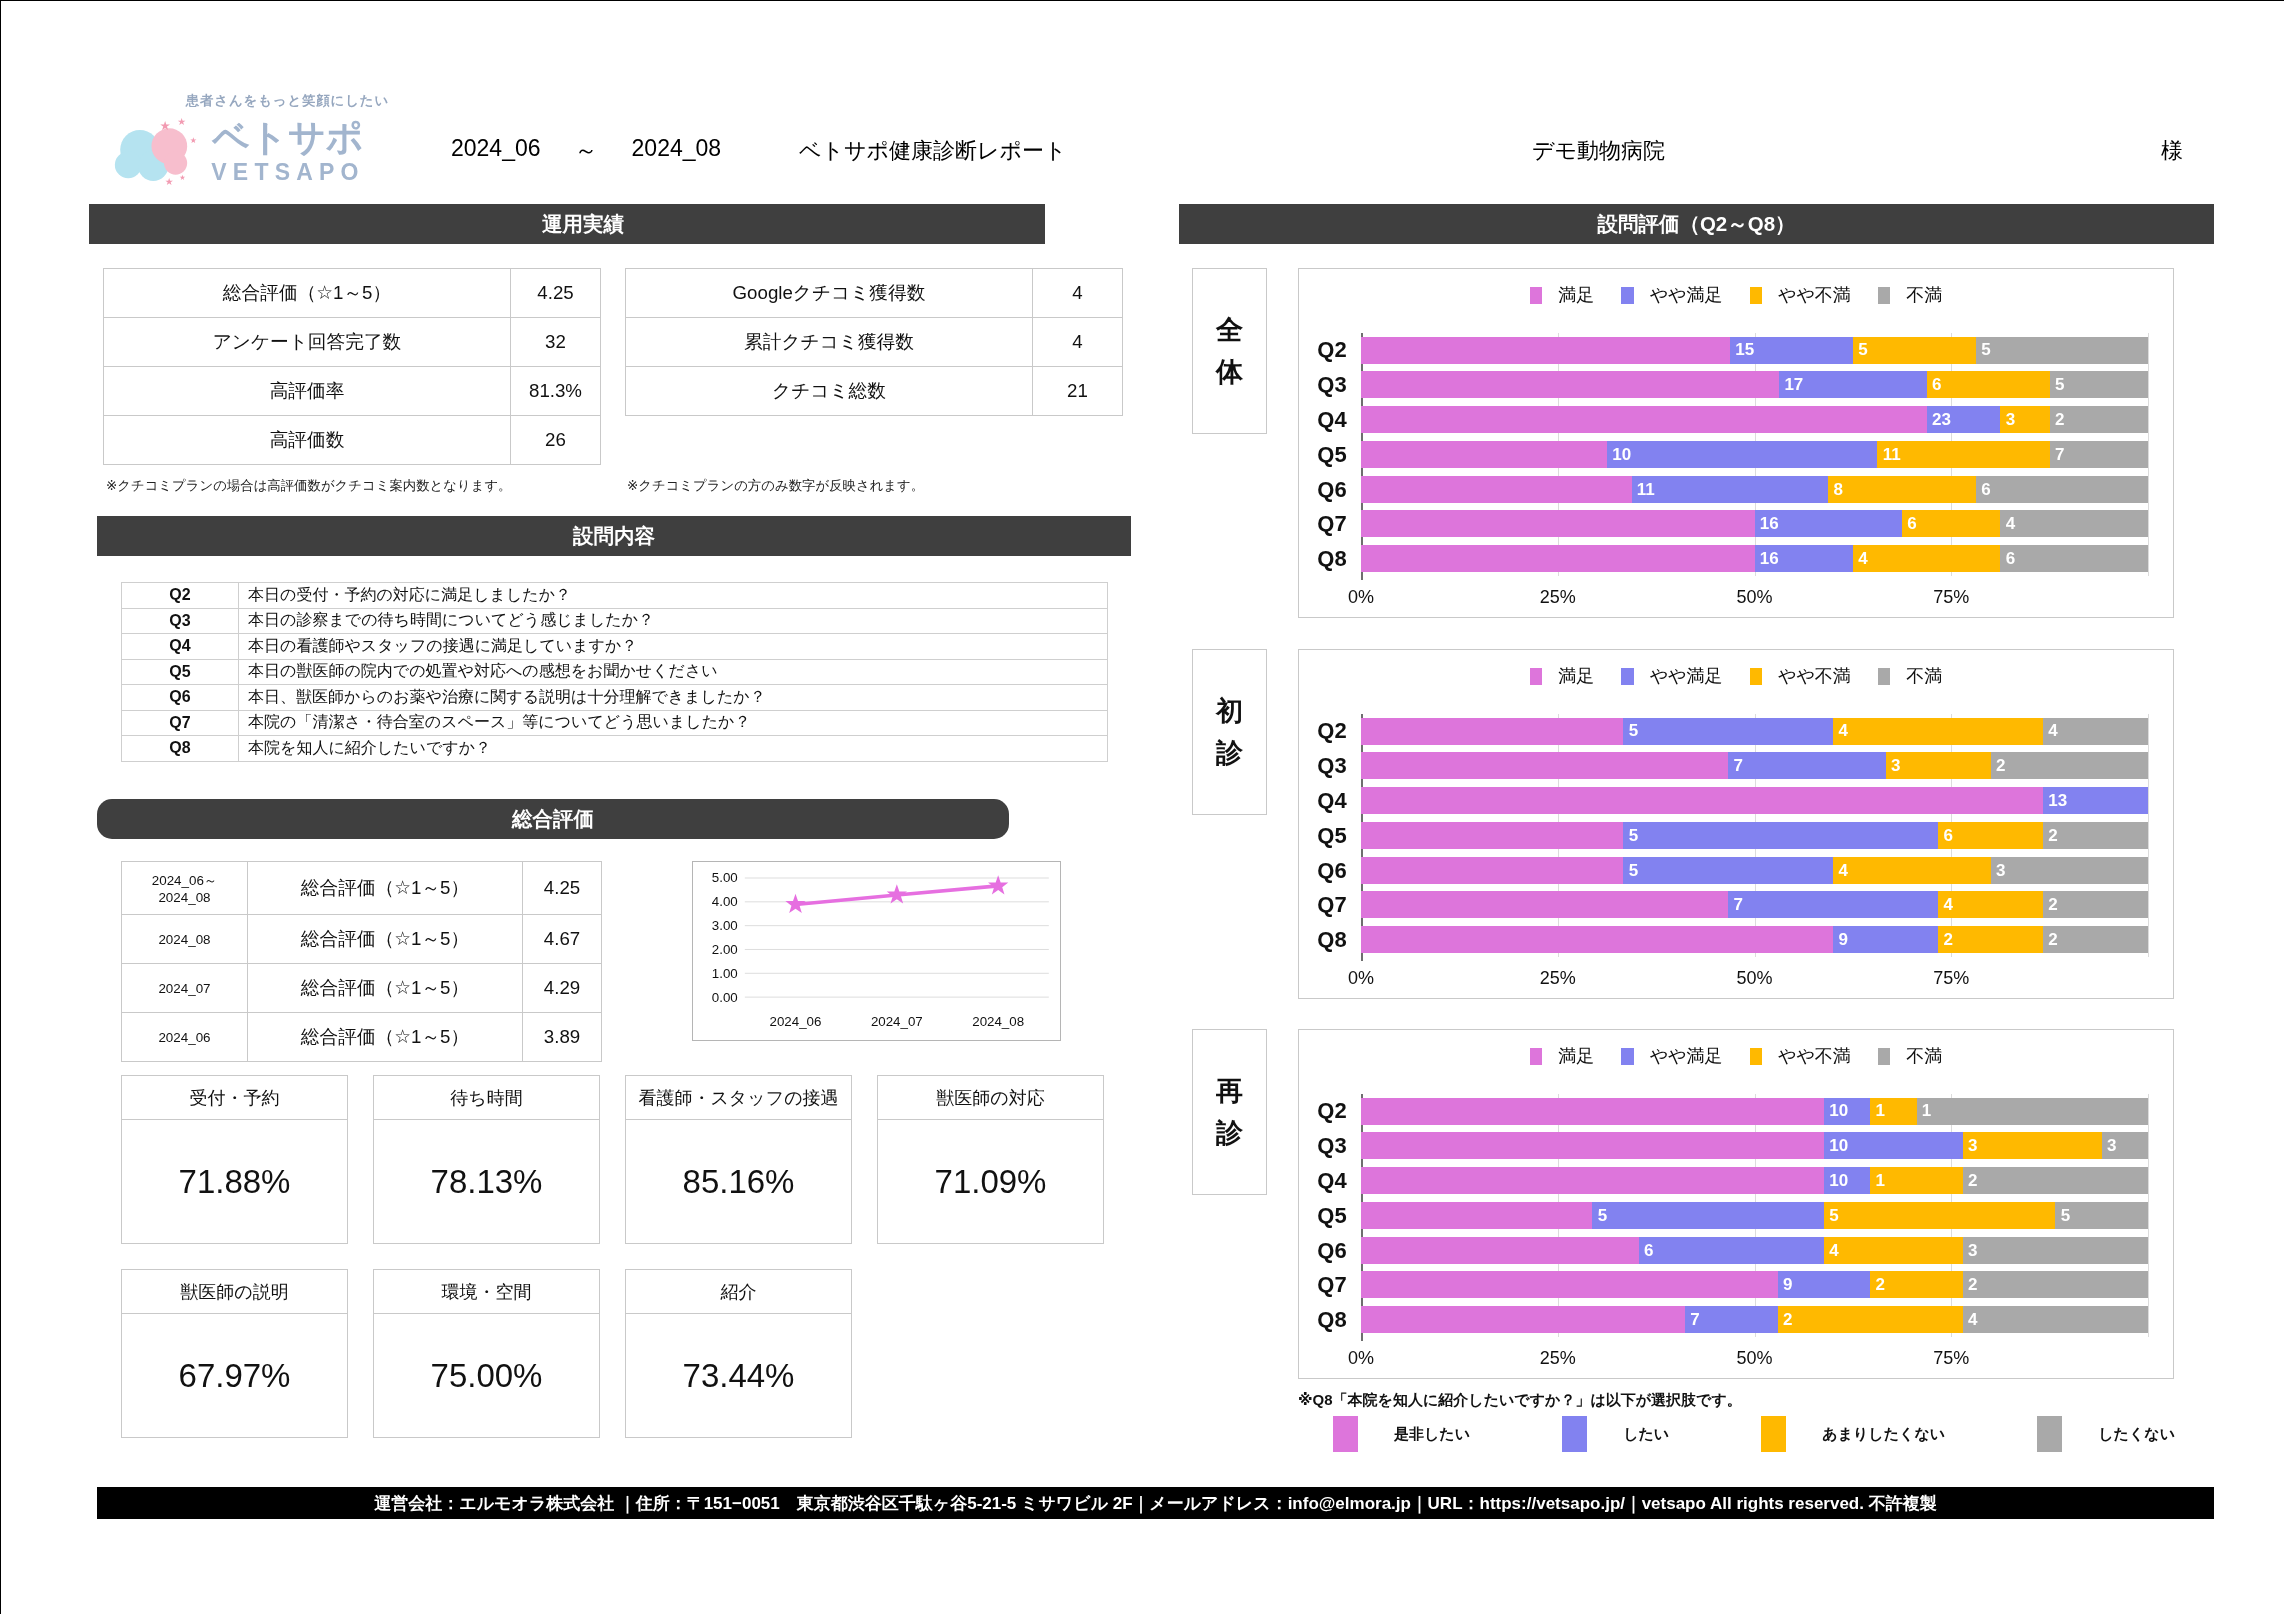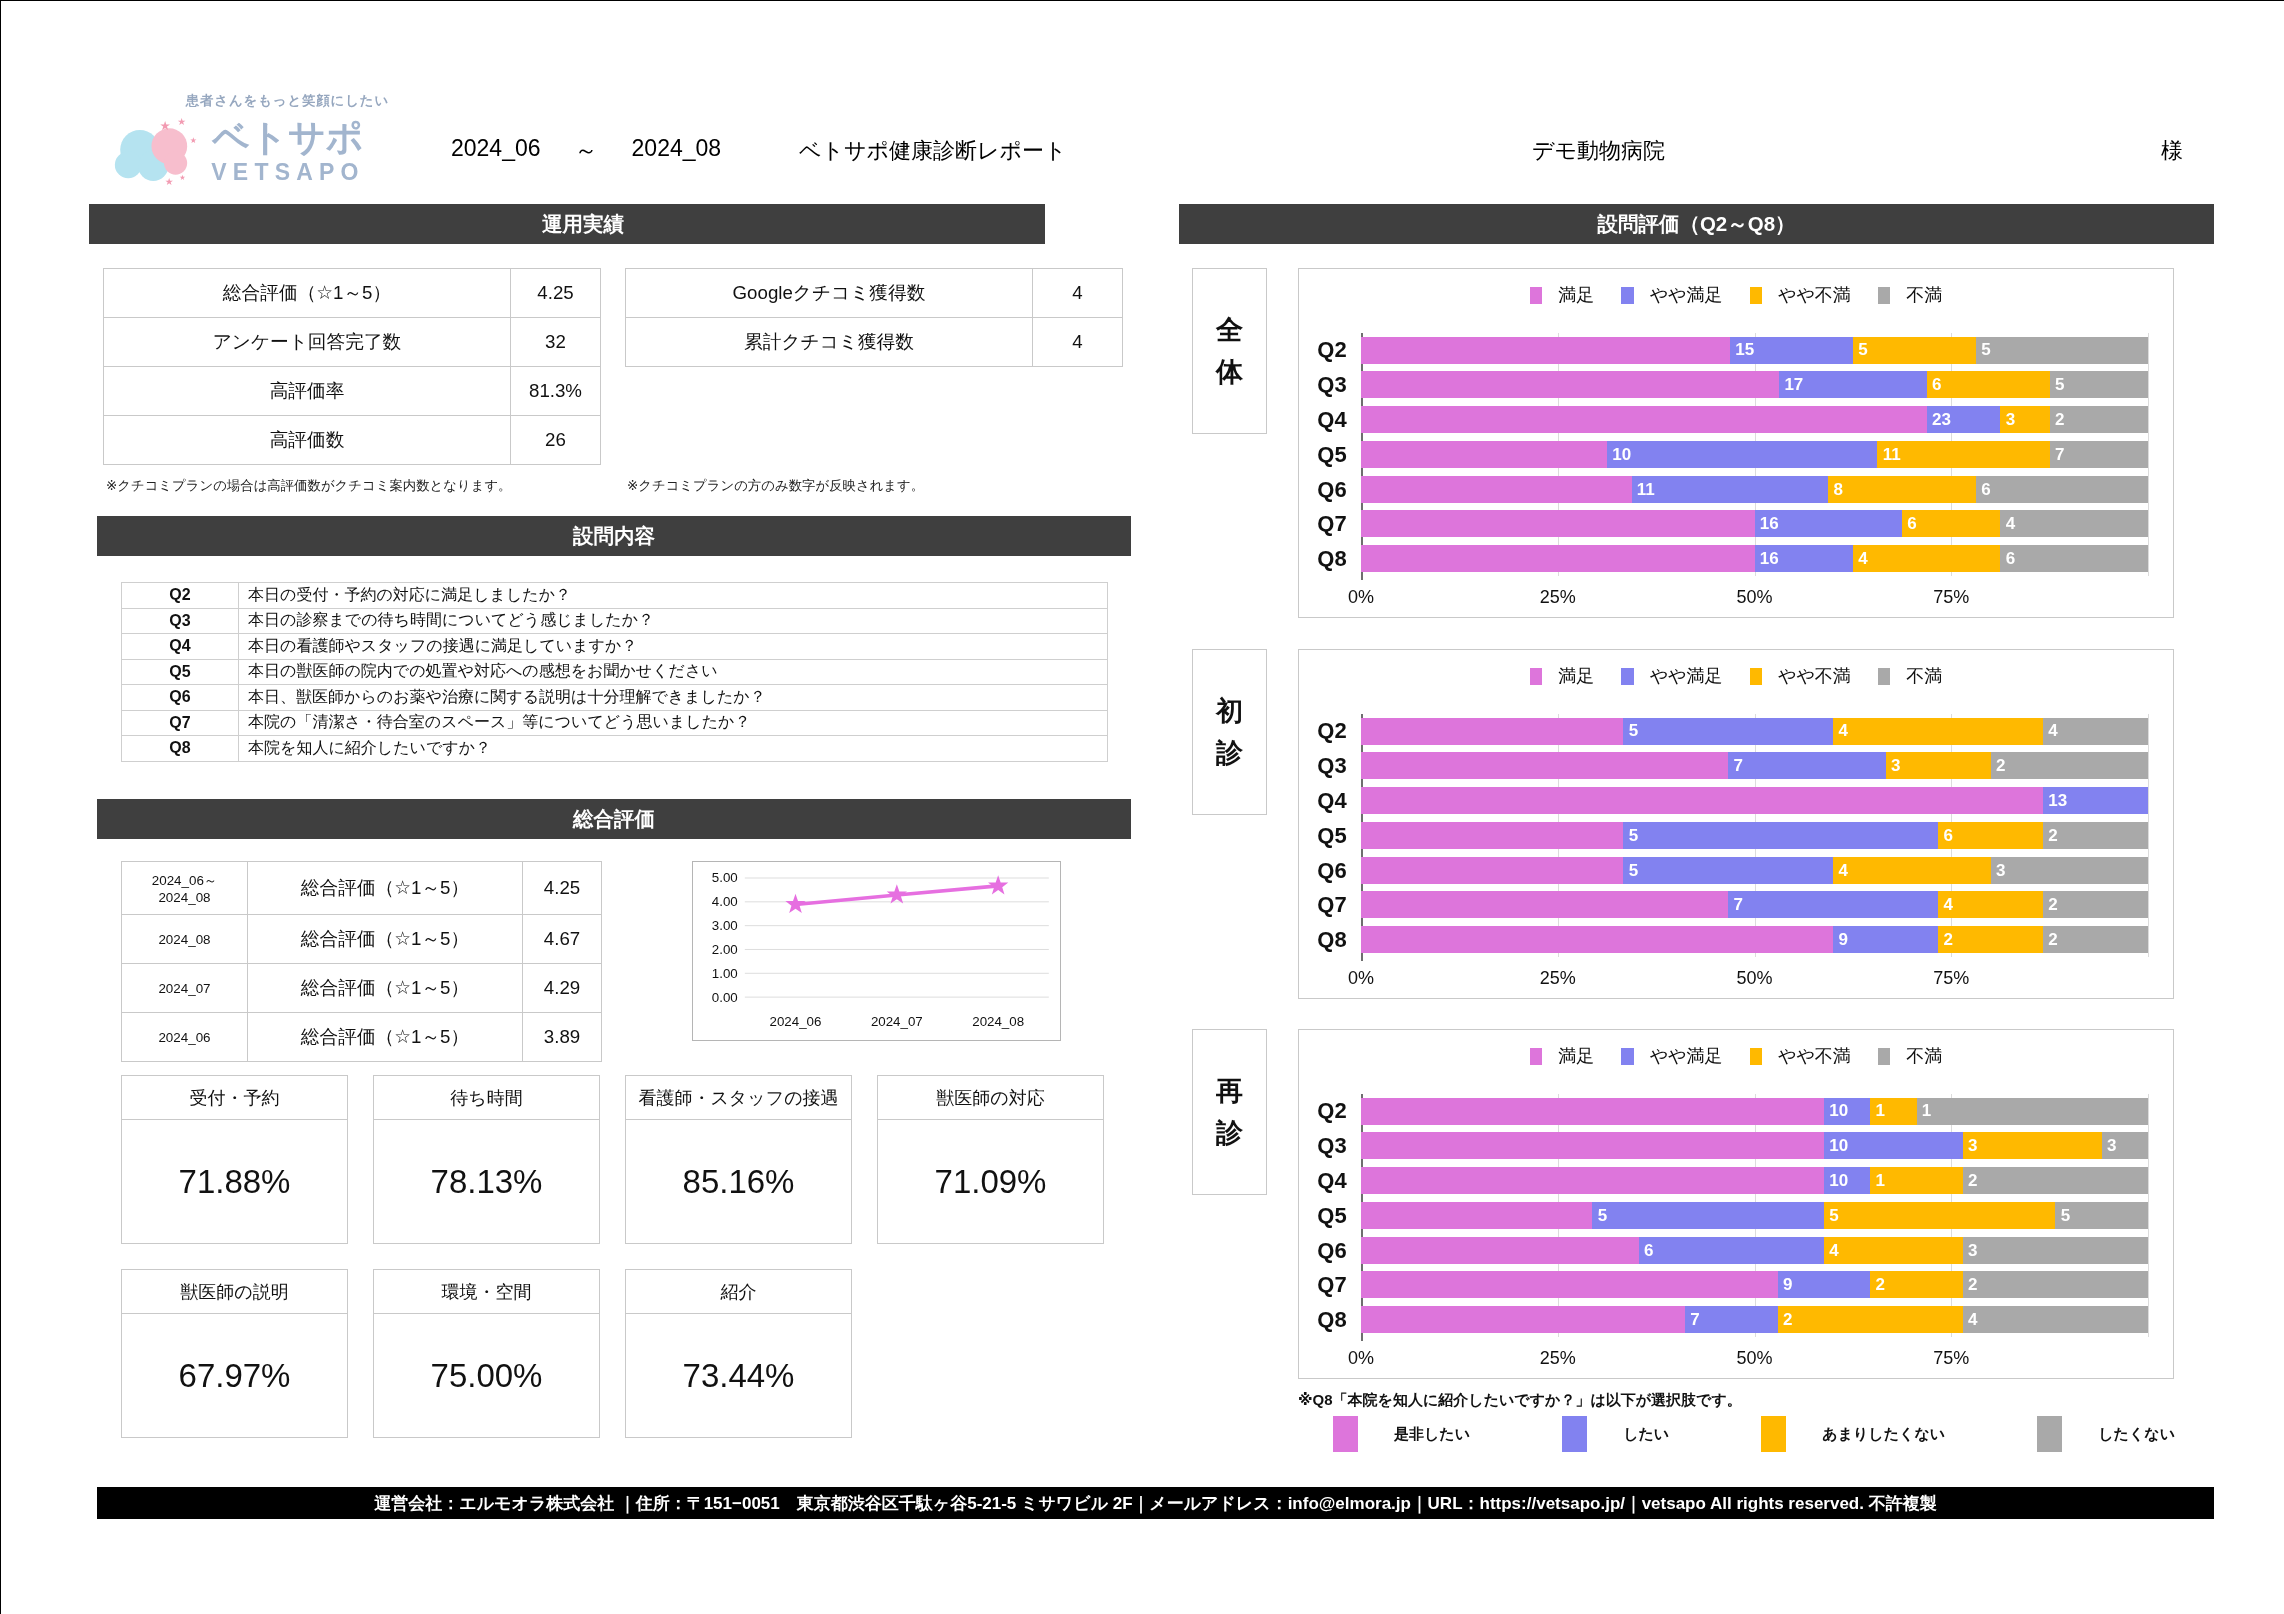--- a/index.html
+++ b/index.html
@@ -18,21 +18,21 @@
   .period{position:absolute;left:450px;top:134px;font-size:23px;display:flex;gap:34px;color:#000;}
   .report-title{position:absolute;left:798px;top:135px;font-size:22px;color:#000;}
   .clinic-name{position:absolute;left:1531px;top:135px;font-size:22px;color:#000;}
   .honorific{position:absolute;left:2160px;top:135px;font-size:22px;color:#000;}
   
   .section-bar{position:absolute;height:40px;color:#fff;font-size:20.5px;font-weight:bold;
     display:flex;align-items:center;justify-content:center;}
   .bar-operation{left:88px;top:203px;width:924px;padding-left:32px;}
   .bar-evaluation{left:1178px;top:203px;width:1035px;}
   .bar-questions{left:96px;top:515px;width:1034px;}
-  .bar-overall{left:96px;top:798px;width:1034px;}
+  .bar-overall{left:96px;top:798px;width:912px;border-radius:15px;}
   
   .stats-table{position:absolute;width:496px;border:0.9px solid #C9C9C9;background:#fff;}
   .stats-left{left:102px;top:267px;}
   .stats-right{left:624px;top:267px;}
   .stat-row{display:flex;height:48px;}
   .stat-row + .stat-row{border-top:0.9px solid #C9C9C9;}
   .stat-label{flex:1;display:flex;align-items:center;justify-content:center;font-size:18.7px;}
   .stat-value{width:89px;border-left:0.9px solid #C9C9C9;display:flex;align-items:center;justify-content:center;font-size:18.7px;}
   .note{position:absolute;font-size:13.4px;color:#222;}
   .note-left{left:105px;top:476px;}
@@ -152,20 +152,24 @@
       </div>
     </div>
   <div class="stats-table stats-right" id="stats-right">
       <div class="stat-row">
         <div class="stat-label">Googleクチコミ獲得数</div>
         <div class="stat-value">4</div>
       </div>
       <div class="stat-row">
         <div class="stat-label">累計クチコミ獲得数</div>
         <div class="stat-value">4</div>
+      </div>
+      <div class="stat-row">
+        <div class="stat-label">クチコミ総数</div>
+        <div class="stat-value">21</div>
       </div>
     </div>
   <div class="note note-left">※クチコミプランの場合は高評価数がクチコミ案内数となります。</div>
   <div class="note note-right">※クチコミプランの方のみ数字が反映されます。</div>
 
   <div class="questions-table" id="questions-table">
       <div class="q-row">
         <div class="q-id">Q2</div>
         <div class="q-text">本日の受付・予約の対応に満足しましたか？</div>
       </div>

